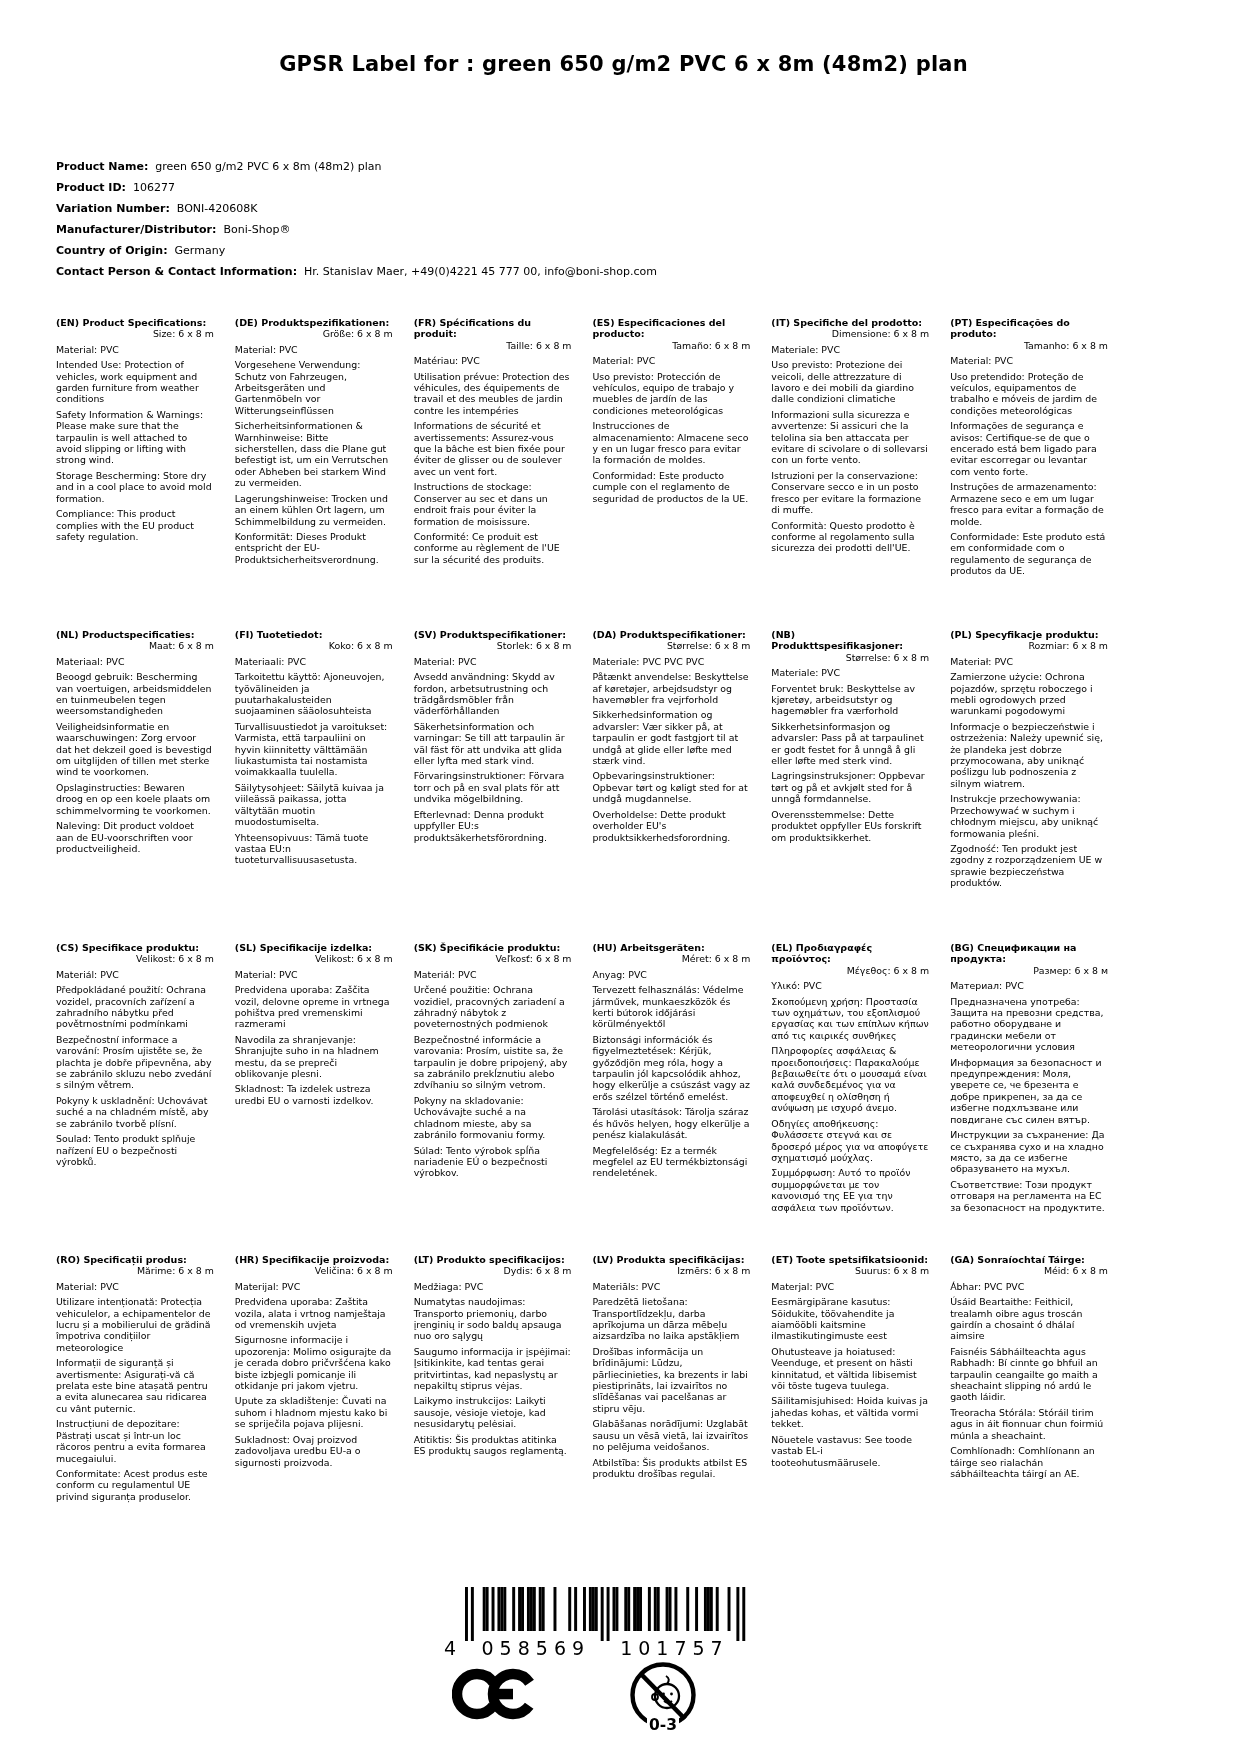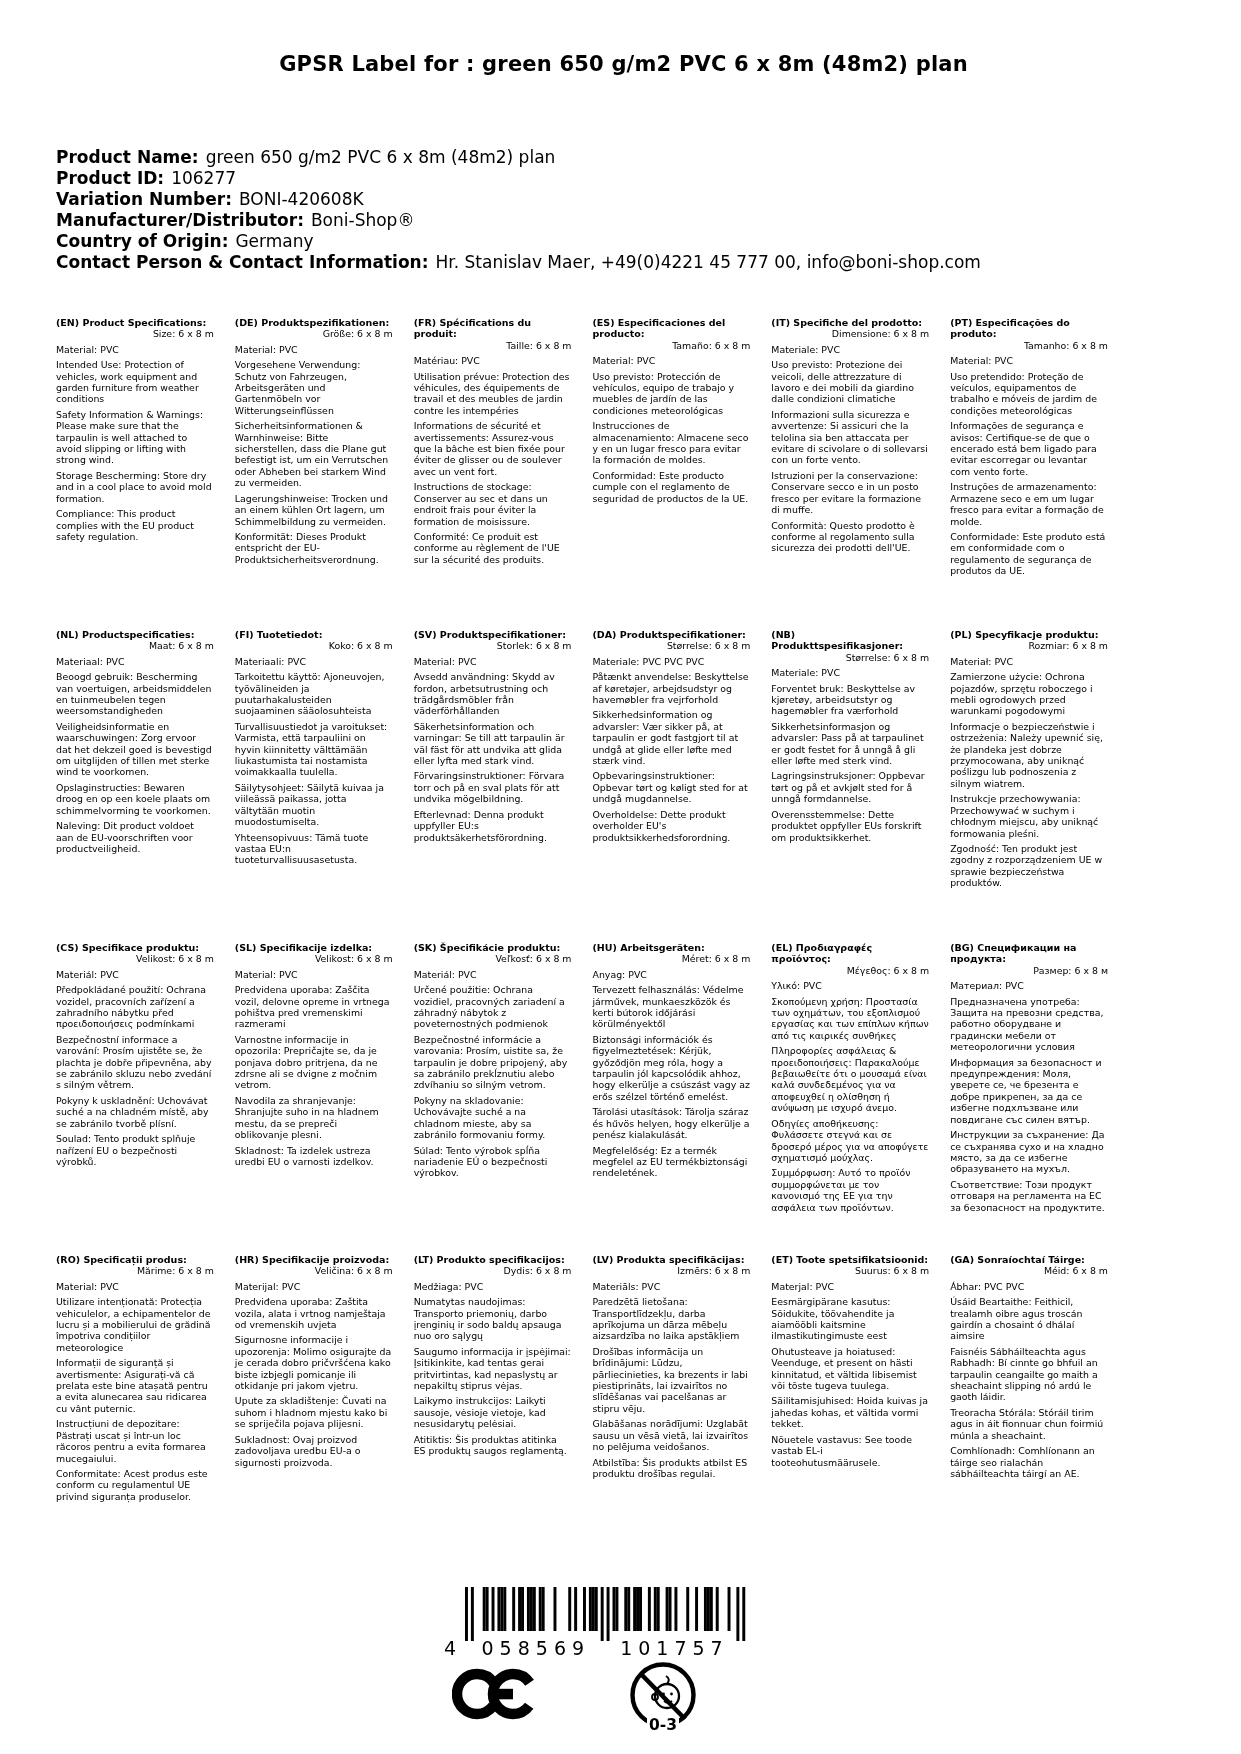--- a/index.html
+++ b/index.html
@@ -7,21 +7,21 @@
   body { font-family:"DejaVu Sans", sans-serif; color:#000; }
   .page {
     position:relative; width:1241px; height:1754px; background:#ffffff;
     margin:0 auto; overflow:hidden;
   }
   .doc-title {
     position:absolute; top:52px; left:0; width:100%;
     text-align:center; font-size:21px; font-weight:bold; letter-spacing:0.2px;padding-left:6px;
   }
   .product-info {
-    position:absolute; top:147px; left:56px; font-size:17px; line-height:21px;
+    position:absolute; top:156px; left:56px; font-size:11px; line-height:21px;
   }
   .info-label { font-weight:bold; margin-right:7px; }
   .info-value { font-weight:normal; }
   .spec-grid {
     position:absolute; top:317px; left:56px; width:1052px;
     display:grid; grid-template-columns:repeat(6,1fr); column-gap:21px;
     grid-template-rows:312px 313px 312px auto;
   }
   .spec-block {
     font-size:9.4px; line-height:11.4px; overflow-wrap:break-word; word-wrap:break-word;
@@ -203,34 +203,33 @@
           <p class="spec-par">Instrukcje przechowywania: Przechowywać w suchym i chłodnym miejscu, aby uniknąć formowania pleśni.</p>
           <p class="spec-par">Zgodność: Ten produkt jest zgodny z rozporządzeniem UE w sprawie bezpieczeństwa produktów.</p>
         </div>
     </div>
 
     <div class="spec-block">
       <div class="block-title">(CS) Specifikace produktu:</div>
       <div class="block-body">
           <p class="spec-par">Velikost: 6 x 8 m</p>
           <p class="spec-par">Materiál: PVC</p>
-          <p class="spec-par">Předpokládané použití: Ochrana vozidel, pracovních zařízení a zahradního nábytku před προειδοποιήσεις podmínkami</p>
+          <p class="spec-par">Předpokládané použití: Ochrana vozidel, pracovních zařízení a zahradního nábytku před povětrnostními podmínkami</p>
           <p class="spec-par">Bezpečnostní informace a varování: Prosím ujistěte se, že plachta je dobře připevněna, aby se zabránilo skluzu nebo zvedání s silným větrem.</p>
           <p class="spec-par">Pokyny k uskladnění: Uchovávat suché a na chladném místě, aby se zabránilo tvorbě plísní.</p>
           <p class="spec-par">Soulad: Tento produkt splňuje nařízení EU o bezpečnosti výrobků.</p>
         </div>
     </div>
 
     <div class="spec-block">
       <div class="block-title">(SL) Specifikacije izdelka:</div>
       <div class="block-body">
           <p class="spec-par">Velikost: 6 x 8 m</p>
           <p class="spec-par">Material: PVC</p>
           <p class="spec-par">Predvidena uporaba: Zaščita vozil, delovne opreme in vrtnega pohištva pred vremenskimi razmerami</p>
-          <p class="spec-par">Varnostne informacije in opozorila: Prepričajte se, da je ponjava dobro pritrjena, da ne zdrsne ali se dvigne z močnim vetrom.</p>
           <p class="spec-par">Navodila za shranjevanje: Shranjujte suho in na hladnem mestu, da se prepreči oblikovanje plesni.</p>
           <p class="spec-par">Skladnost: Ta izdelek ustreza uredbi EU o varnosti izdelkov.</p>
         </div>
     </div>
 
     <div class="spec-block">
       <div class="block-title">(SK) Špecifikácie produktu:</div>
       <div class="block-body">
           <p class="spec-par">Veľkosť: 6 x 8 m</p>
           <p class="spec-par">Materiál: PVC</p>

